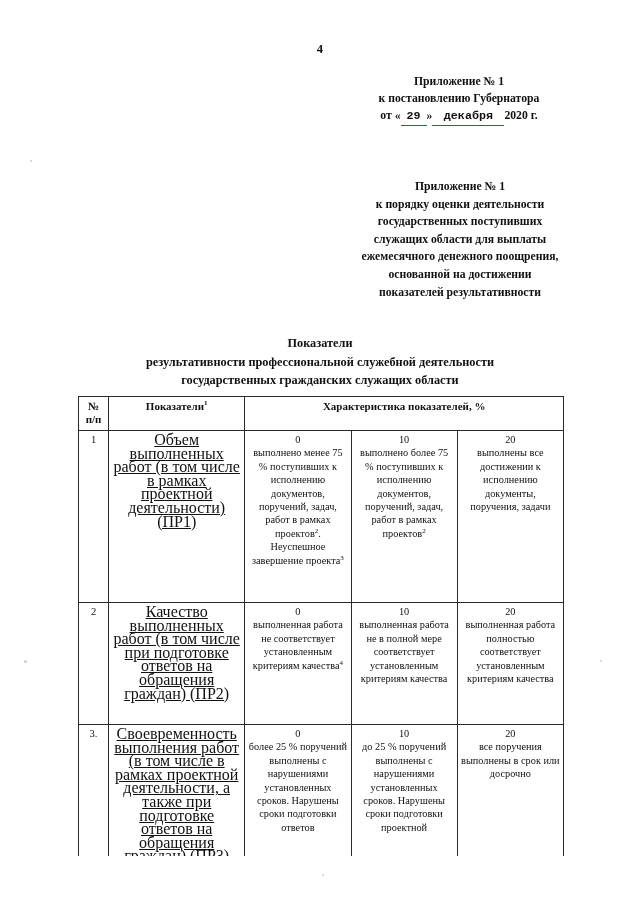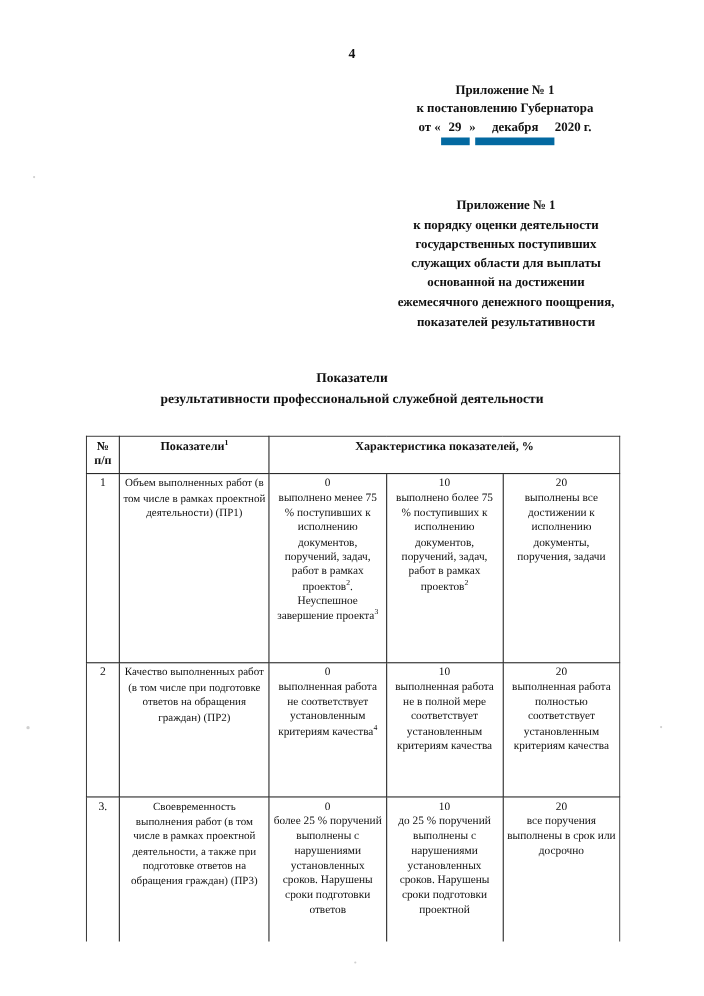--- a/index.html
+++ b/index.html
@@ -48,24 +48,24 @@
   }
   .approval-block .line {
     white-space: nowrap;
   }
   .date-line {
     margin-top: 1px;
     white-space: nowrap;
   }
   .blank {
     display: inline-block;
-    border-bottom: 7px solid #0369a1;
-    text-align: center;
-    font-weight: 700;
-    font-family: Liberation Serif, serif;
+    border-bottom: 1px solid #0369a1;
+    text-align: center;
+    font-weight: 700;
+    font-family: Liberation Mono, monospace;
   }
   .blank.b-day   { width: 26px; }
   .blank.b-month { width: 72px; }
   .blank.b-num   { width: 62px; }
   .num-line {
     margin-top: 2px;
     white-space: nowrap;
   }
 
   
@@ -127,23 +127,24 @@
   .col-name   { width: 136px; }
   .col-c0     { width: 106px; }
   .col-c10    { width: 106px; }
   .col-c20    { width: 106px; }
 
   td.cell-num {
     font-size: 10.6px;
     padding-top: 3px;
   }
   td.cell-name {
-    font-size: 10px;
+    font-size: 16px;
     line-height: 13.6px;
     padding-top: 3px;
+    text-decoration: underline;
   }
   td.cell-char {
     font-size: 10.3px;
     line-height: 13.4px;
     padding-top: 3px;
   }
   .score {
     display: block;
     margin-bottom: 0px;
   }
@@ -174,28 +175,29 @@
     <div class="line">Приложение № 1</div>
     <div class="line">к постановлению Губернатора</div>
     <div class="date-line"><span>от «</span><span class="blank b-day">29</span><span>»</span><span class="blank b-month">декабря</span><span>2020 г.</span></div>
   </div>
 
   <div class="appendix2">
     <div>Приложение № 1</div>
     <div>к порядку оценки деятельности</div>
     <div>государственных поступивших</div>
     <div>служащих области для выплаты</div>
+    <div>ежемесячного денежного поощрения,</div>
     <div>основанной на достижении</div>
-    <div>ежемесячного денежного поощрения,</div>
     <div>показателей результативности</div>
   </div>
 
   <div class="doc-title">
     <div>Показатели</div>
     <div>результативности профессиональной служебной деятельности</div>
+    <div>государственных гражданских служащих области</div>
   </div>
 
   <div class="table-wrap">
     <table class="indicators">
       <colgroup>
         <col class="col-num">
         <col class="col-name">
         <col class="col-c0">
         <col class="col-c10">
         <col class="col-c20">

